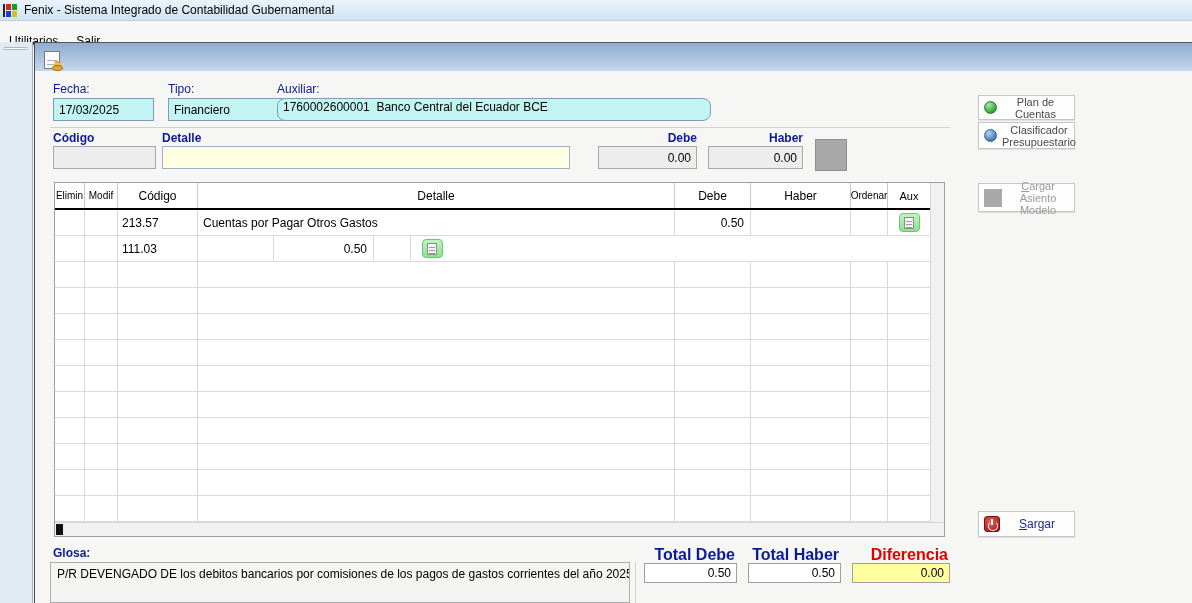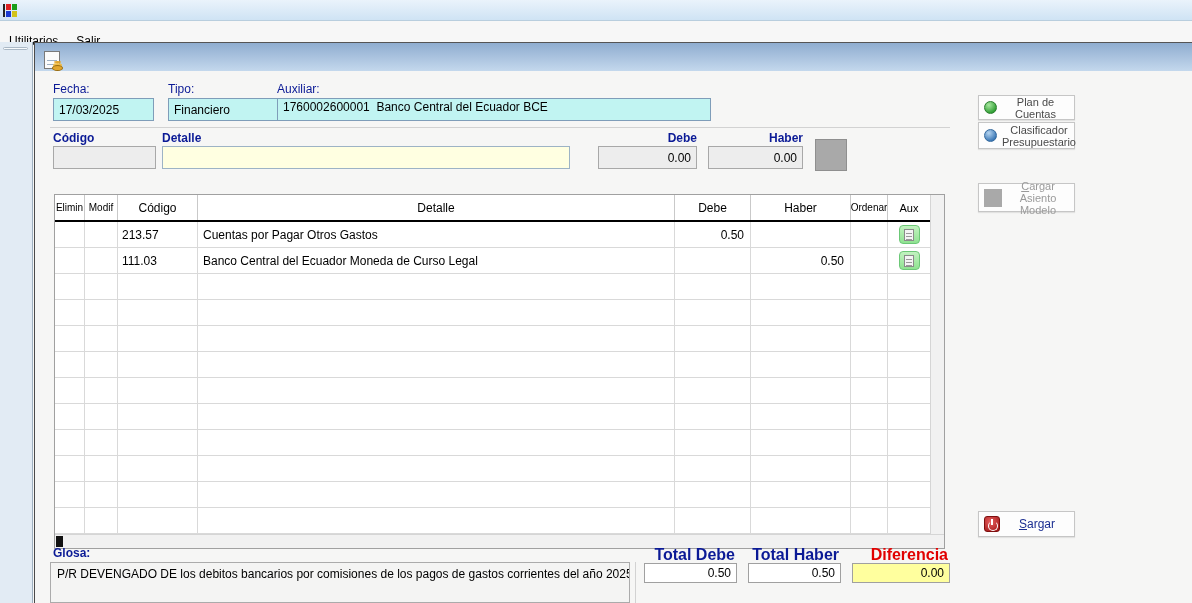--- a/index.html
+++ b/index.html
@@ -55,28 +55,28 @@
   .lbl { color:#0b1a96; font-size:12px; }
   .lbl.b { font-weight:bold; }
   .lbl.red { color:#e10000; font-weight:bold; }
   .field { border:1px solid #7f9db9; font-size:12px; padding:1px 5px;
     font-family:"Liberation Sans",sans-serif; color:#000; display:block; width:100%; height:100%; }
   .field.cyan { background:#c1f4f2; }
   .field.yellow { background:#ffffe1; border-color:#9db3c5; }
   .field.gray { background:#ededed; border-color:#a8a8a8; text-align:right; }
   .field.white { background:#ffffff; border-color:#a0a0a0; text-align:right; }
   .field.diff { background:#ffff9e; border-color:#a0a0a0; text-align:right; }
-  .field.pre { white-space:pre; }
+  .field.pre { white-space:pre;border-radius:8px; }
   input.field { outline:none; }
   .sep { background:#d2d2d2; }
   .sq-btn { left:815px; top:139px; width:32px; height:32px; background:#a9a9a9;
     border:1px solid #8f8f8f; }
 
   
-  .grid-wrap { left:54px; top:194px; width:891px; height:355px;
+  .grid-wrap { left:54px; top:182px; width:891px; height:355px;
     border:1px solid #a0a0a0; background:#fff; display:flex; flex-direction:column; }
   .grid-top { display:flex; flex-direction:row; height:339px; }
   .grid-main { width:875px; }
   .thead { display:flex; height:27px; border-bottom:2px solid #000; background:#fff; }
   .thcell { display:flex; align-items:center; justify-content:center;
     border-right:1px solid #c9c9c9; font-size:11px; color:#000; overflow:hidden; }
   .trow { display:flex; height:26px; border-bottom:1px solid #d9d9d9; background:#fff; }
   .tcell { border-right:1px solid #d9d9d9; display:flex; align-items:center;
     font-size:12px; overflow:hidden; white-space:nowrap; }
   .c-elimin { width:30px; justify-content:center; }
@@ -120,20 +120,21 @@
 <body>
 
 <div class="abs titlebar">
   <svg class="app-logo" viewBox="0 0 15 13">
     <rect x="0" y="0" width="2" height="13" fill="#222"></rect>
     <rect x="3" y="0" width="5" height="6" fill="#d22"></rect>
     <rect x="9" y="0" width="5" height="6" fill="#1a9e1a"></rect>
     <rect x="3" y="7" width="5" height="6" fill="#1a3ad2"></rect>
     <rect x="9" y="7" width="5" height="6" fill="#d2c21a"></rect>
   </svg>
+  <span>Fenix - Sistema Integrado de Contabilidad Gubernamental</span>
 </div>
 
 <div class="abs menubar">
   <span class="menu-item">Utilitarios</span>
   <span class="menu-item">Salir</span>
 </div>
 
 <div class="abs left-strip">
   <div class="grip"></div>
 </div>
@@ -197,21 +198,20 @@
             <div class="tcell c-aux">
               <div class="aux-btn">
                 <span class="aux-ic"></span>
               </div>
             </div>
           </div>
           <div class="trow">
             <div class="tcell c-elimin"></div>
             <div class="tcell c-modif"></div>
             <div class="tcell c-codigo">111.03</div>
-            <div class="tcell c-detalle">Banco Central del Ecuador Moneda de Curso Legal</div>
             <div class="tcell c-debe"></div>
             <div class="tcell c-haber">0.50</div>
             <div class="tcell c-ordenar"></div>
             <div class="tcell c-aux">
               <div class="aux-btn">
                 <span class="aux-ic"></span>
               </div>
             </div>
           </div>
           <div class="trow">

